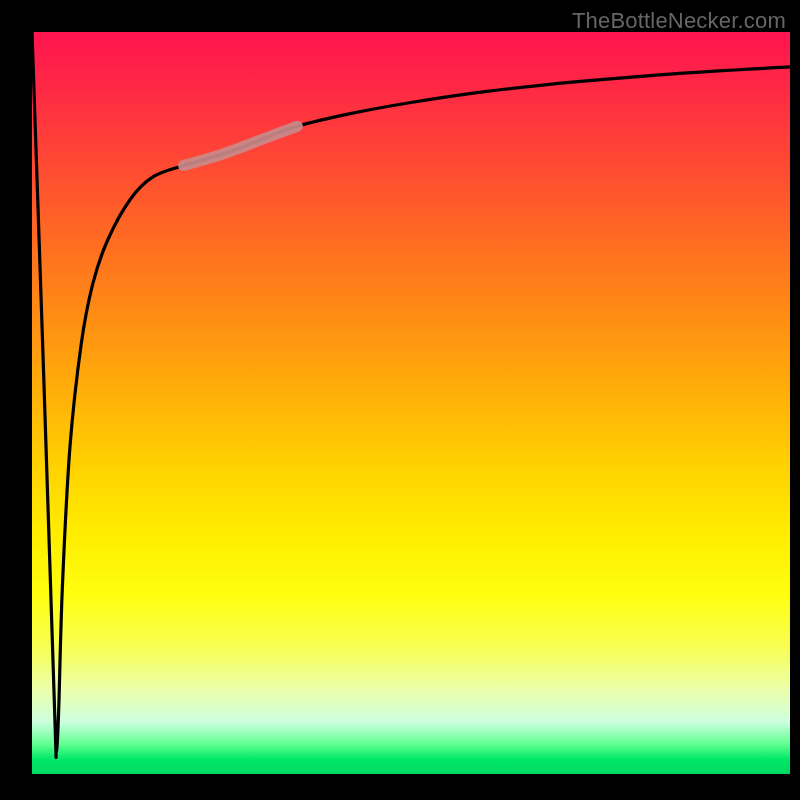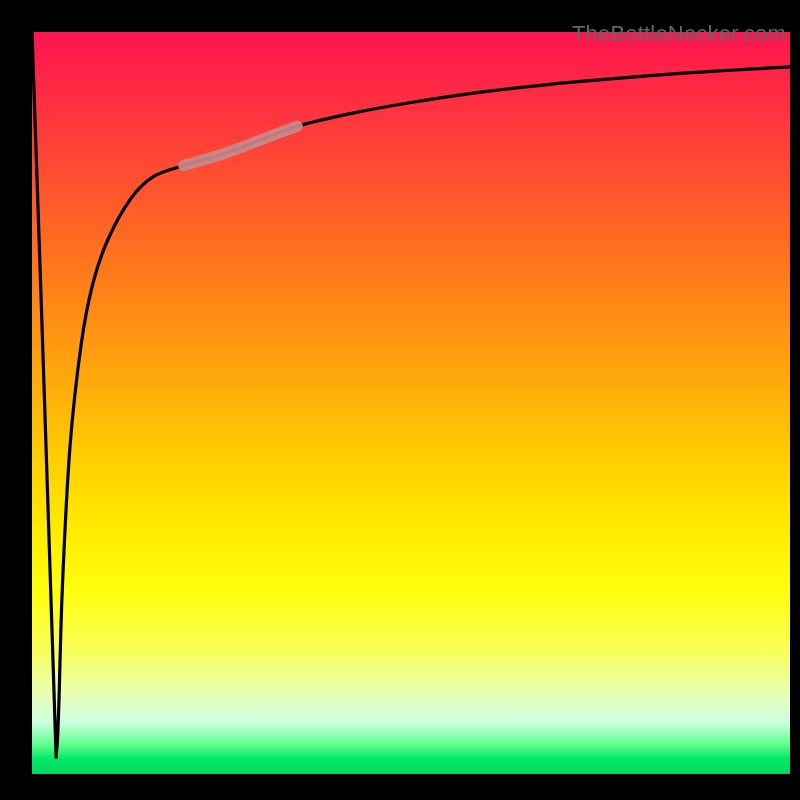--- a/index.html
+++ b/index.html
@@ -12,21 +12,21 @@
     font-family: Arial, Helvetica, sans-serif;
   }
   .frame {
     position: relative;
     width: 800px;
     height: 800px;
     background: #000;
   }
   .watermark {
     position: absolute;
-    top: 21px;
+    top: 8px;
     right: 14px;
     color: #666666;
     font-size: 22px;
     font-weight: 500;
     letter-spacing: 0.2px;
     z-index: 5;
   }
   .black-top {
     position: absolute;
     left: 0; right: 0; top: 0;

